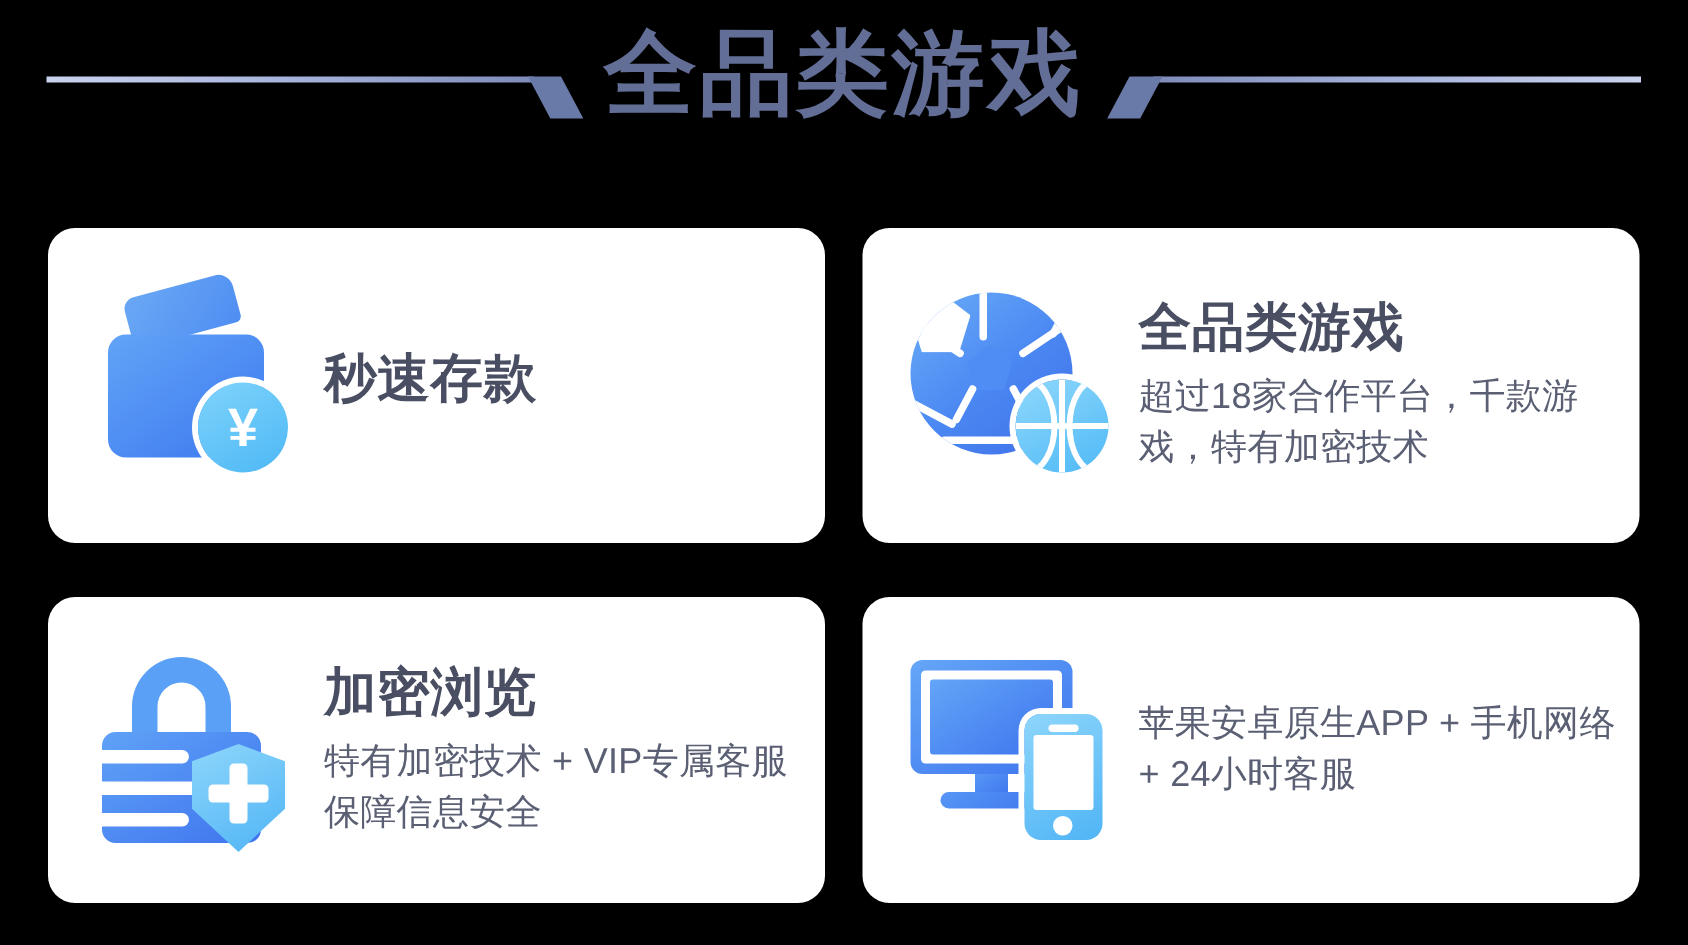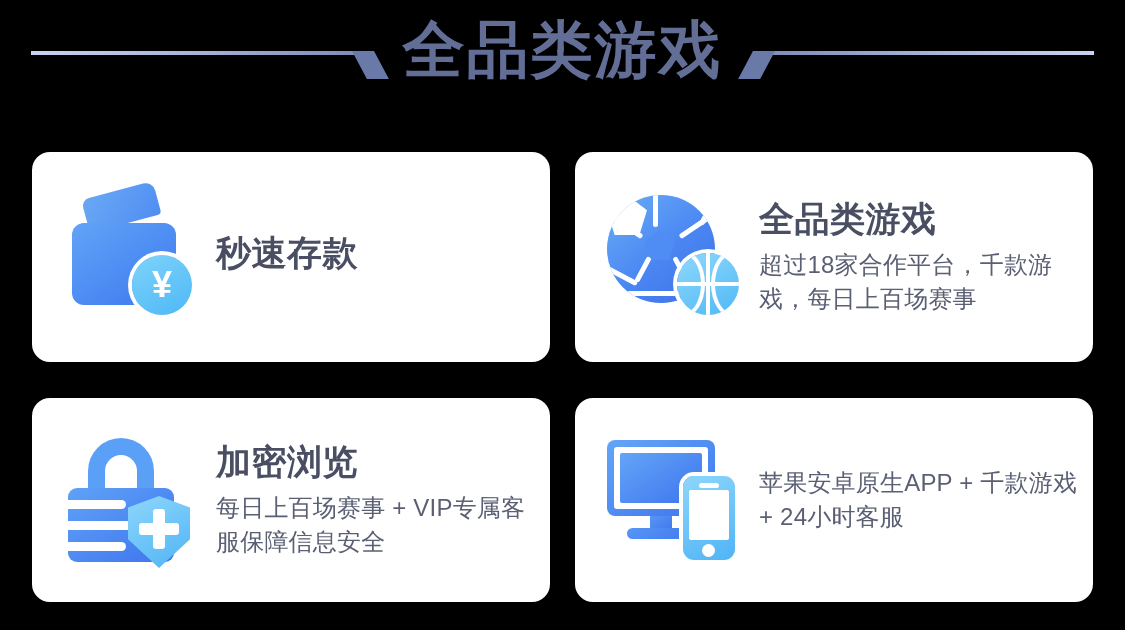--- a/index.html
+++ b/index.html
@@ -424,56 +424,56 @@
           <div class="basketball">
             <div class="bb-line-v"></div>
             <div class="bb-line-h"></div>
             <div class="bb-arc-l"></div>
             <div class="bb-arc-r"></div>
           </div>
         </div>
       </div>
       <div class="card-text">
         <div class="card-title">全品类游戏</div>
-        <div class="card-desc">超过18家合作平台，千款游戏，每日上百场赛事</div>
+        <div class="card-desc">超过18家合作平台，千款游戏，特有加密技术</div>
       </div>
     </div>
 
     <div class="card">
       <div class="card-icon">
         <div class="lock">
           <div class="lock-shackle"></div>
           <div class="lock-body"></div>
           <div class="lock-slot s1"></div>
           <div class="lock-slot s2"></div>
           <div class="lock-slot s3"></div>
           <div class="shield"></div>
           <div class="shield-plus-h"></div>
           <div class="shield-plus-v"></div>
         </div>
       </div>
       <div class="card-text">
         <div class="card-title">加密浏览</div>
-        <div class="card-desc">每日上百场赛事 + VIP专属客服保障信息安全</div>
+        <div class="card-desc">特有加密技术 + VIP专属客服保障信息安全</div>
       </div>
     </div>
 
     <div class="card">
       <div class="card-icon">
         <div class="devices">
           <div class="monitor-outer"></div>
           <div class="monitor-white"></div>
           <div class="monitor-screen"></div>
           <div class="monitor-neck"></div>
           <div class="monitor-base"></div>
           <div class="phone"></div>
           <div class="phone-screen"></div>
           <div class="phone-speaker"></div>
           <div class="phone-home"></div>
         </div>
       </div>
       <div class="card-text">
-        <div class="card-desc">苹果安卓原生APP + 千款游戏 + 24小时客服</div>
+        <div class="card-desc">苹果安卓原生APP + 手机网络 + 24小时客服</div>
       </div>
     </div>
 
   </div>
 </div>
 
 </body></html>

